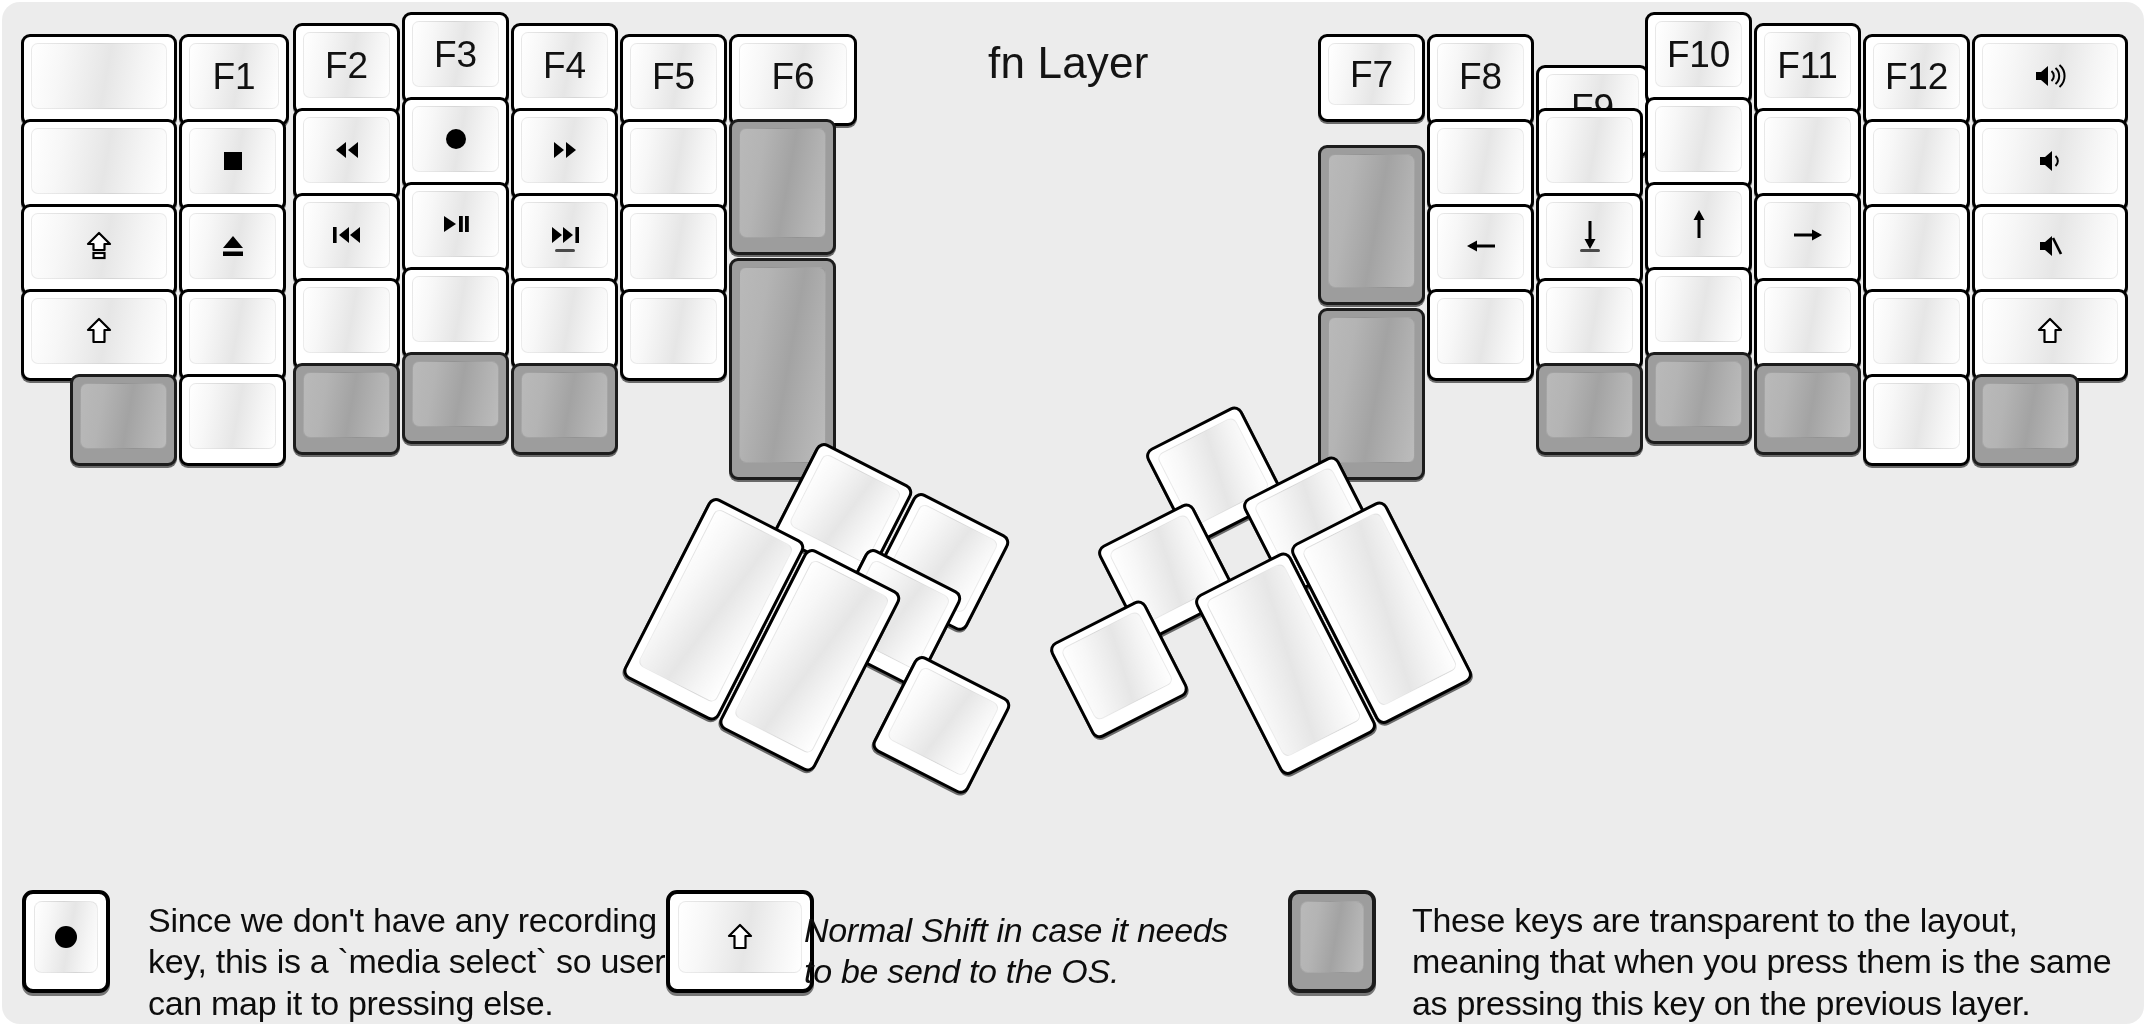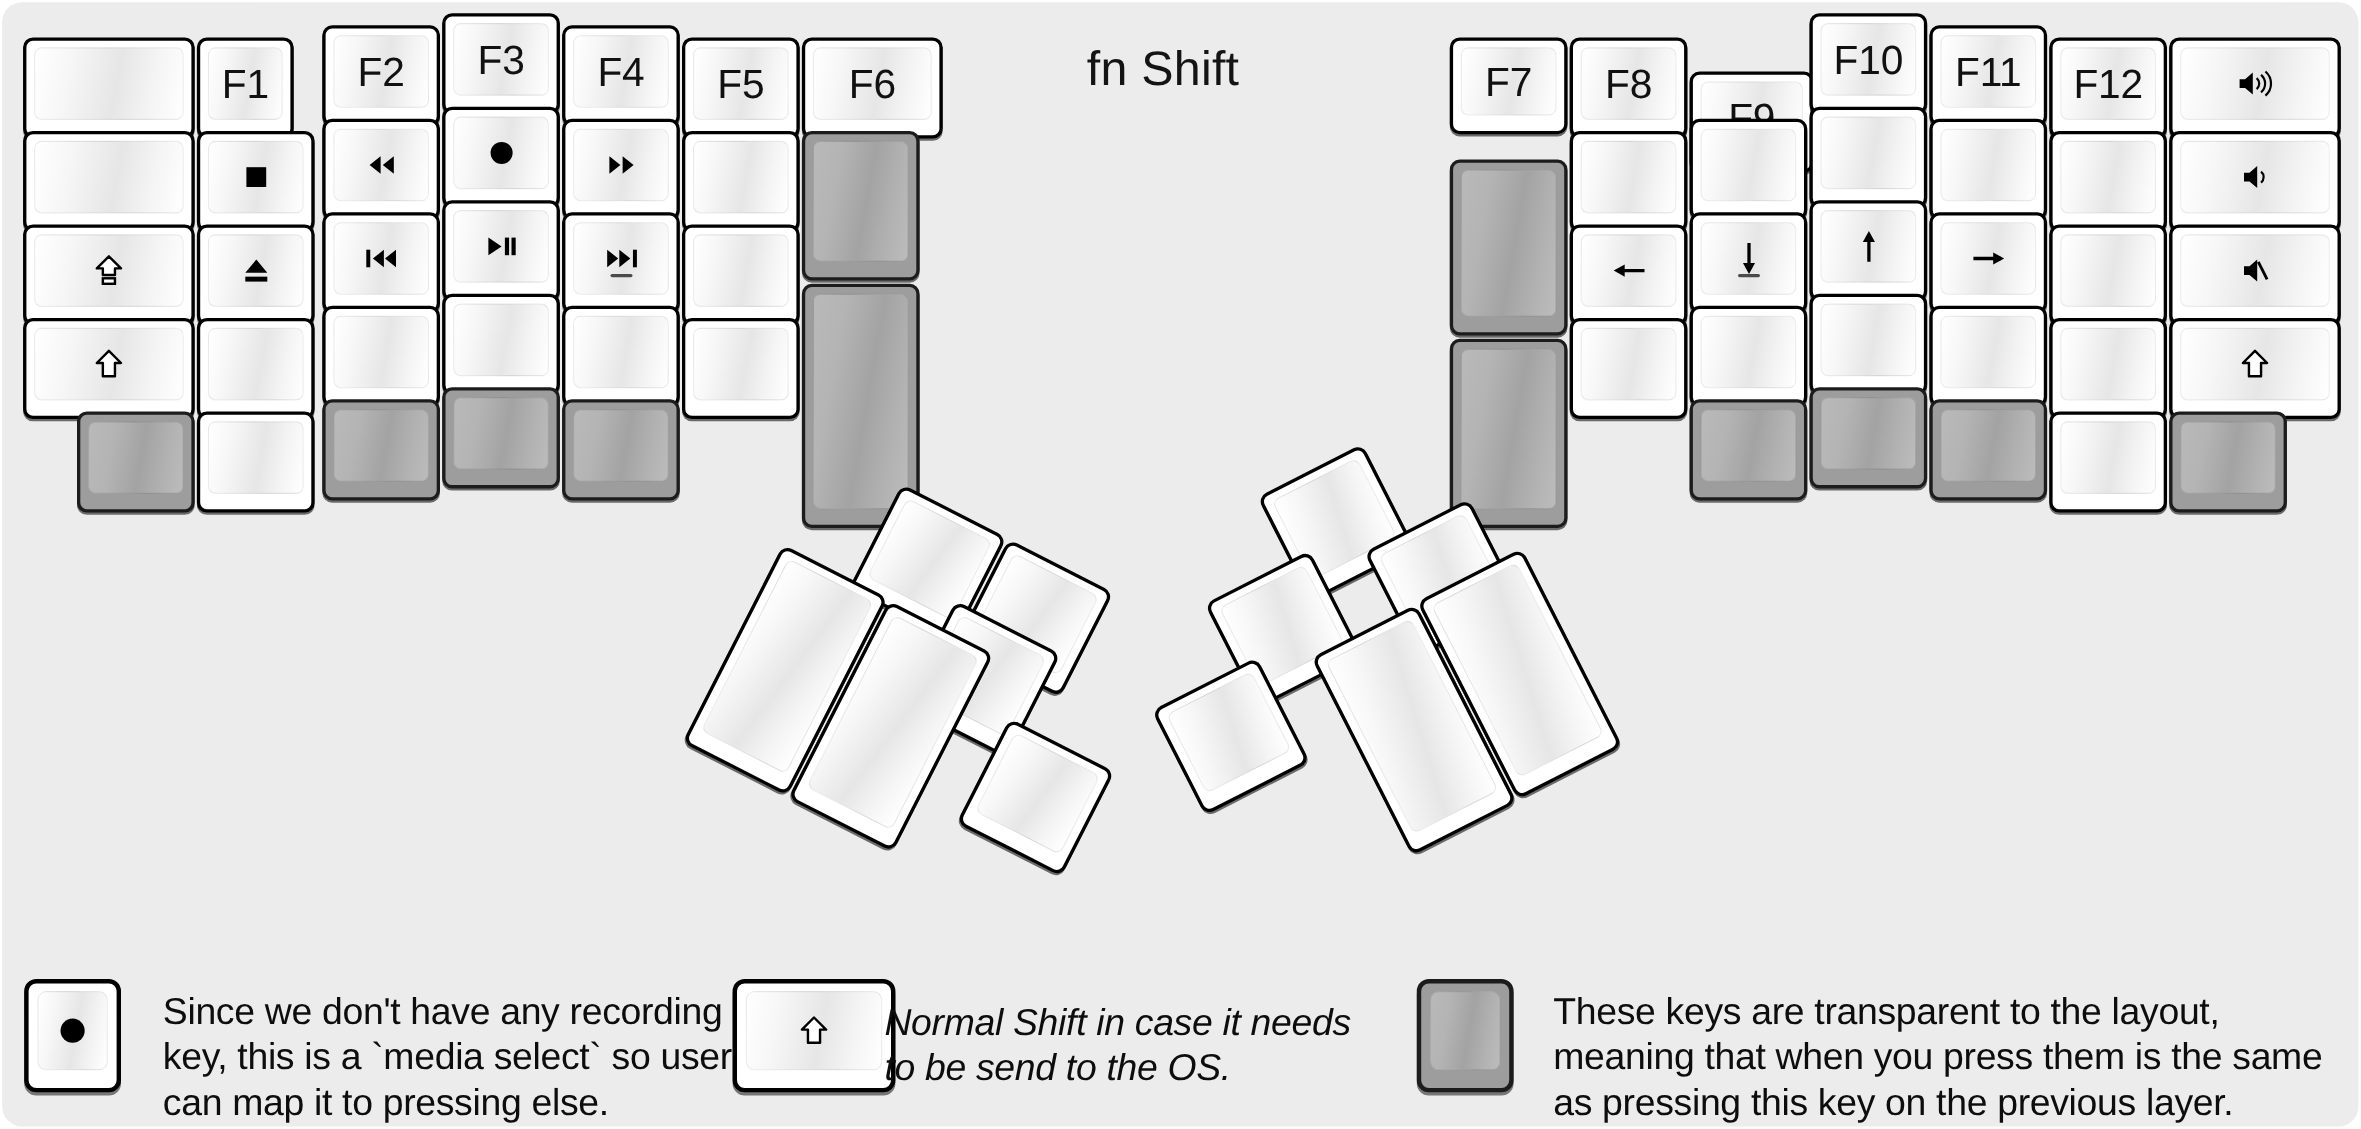--- a/index.html
+++ b/index.html
@@ -117,21 +117,21 @@
     letter-spacing:-0.3px;
     white-space:pre-line;
   }
 </style>
 </head>
 <body>
 
 <div id="root">
   <div id="canvas-bg"></div>
 
-  <div id="title">fn Shift</div>
+  <div id="title">fn Layer</div>
 
   <div>
 
     <div class="key" style="left:21px;top:34px;width:156px;height:92px;">
       <div class="cap"></div>
       </div>
     <div class="key" style="left:21px;top:119px;width:156px;height:92px;">
       <div class="cap"></div>
       </div>
     <div class="key" style="left:21px;top:204px;width:156px;height:92px;">
@@ -150,21 +150,21 @@
           <svg width="26" height="28" viewBox="0 0 26 28">
               <path d="M13 2 L24 13 L18.5 13 L18.5 25 L7.5 25 L7.5 13 L2 13 Z" fill="#fff" stroke="#000" stroke-width="2.2" stroke-linejoin="round"></path>
             </svg>
         </span>
       </div>
       </div>
     <div class="key trans" style="left:70px;top:374px;width:107px;height:92px;">
       <div class="cap"></div>
       </div>
 
-    <div class="key" style="left:179px;top:34px;width:88px;height:92px;">
+    <div class="key" style="left:179px;top:34px;width:110px;height:92px;">
       <div class="cap">
           <span class="legend-txt">F1</span>
         </div>
       </div>
     <div class="key" style="left:179px;top:119px;width:107px;height:92px;">
       <div class="cap">
         <span class="glyph">
             <svg width="24" height="24" viewBox="0 0 24 24">
               <rect x="3" y="3" width="18" height="18" fill="#000"></rect>
             </svg>

